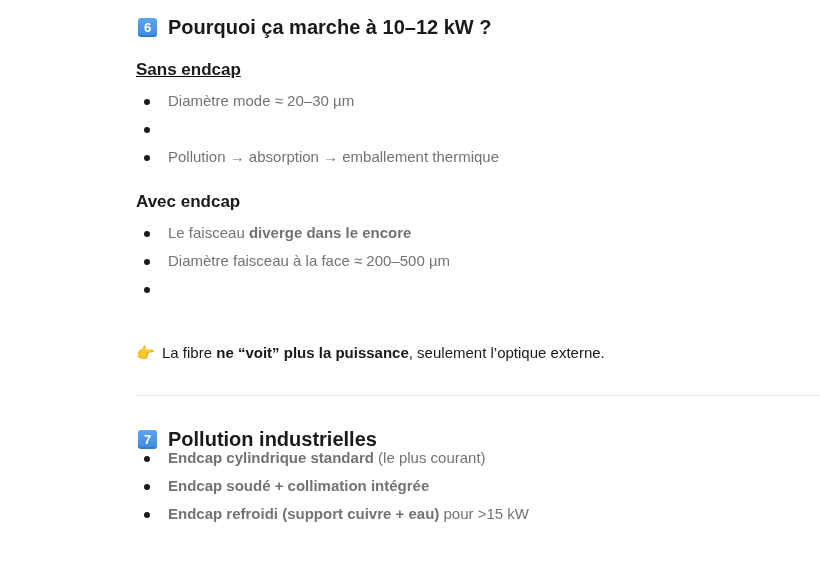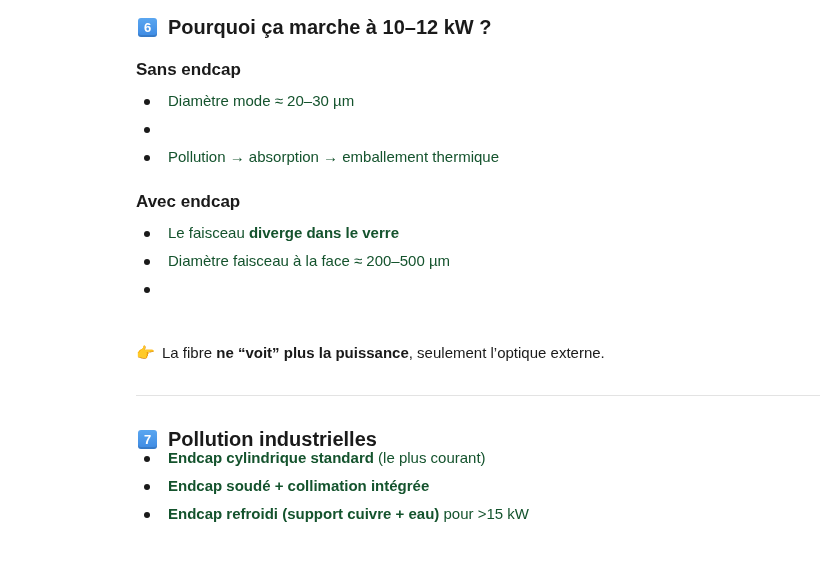--- a/index.html
+++ b/index.html
@@ -57,21 +57,21 @@
       list-style: none;
       margin: 0;
       padding: 0;
     }
     ul.bullets li {
       position: relative;
       padding-left: 32px;
       font-size: 15px;
       line-height: 28px;
       height: 28px;
-      color: #14532d;
+      color: #737373;
       white-space: nowrap;
     }
     ul.bullets li .dot {
       position: absolute;
       left: 8px;
       top: 12px;
       width: 6px;
       height: 6px;
       border-radius: 50%;
       background: #1a1a1a;
@@ -106,34 +106,34 @@
 
 <div class="content">
 
   <div style="position:absolute; top:13px; left:0;">
     <h3 class="section-heading">
       <span class="keycap">6</span>
       <span>Pourquoi ça marche à 10–12 kW ?</span>
     </h3>
   </div>
 
-  <div style="position:absolute; top:58px; left:0;">
+  <div style="position:absolute; top:58px; left:0;text-decoration:underline;">
     <h4 class="sub-heading">Sans endcap</h4>
   </div>
   <ul class="bullets" style="position:absolute; top:87px; left:0;">
     <li><span class="dot"></span><span>Diamètre mode ≈ 20–30 µm</span></li>
     <li><span class="dot"></span></li>
     <li><span class="dot"></span><span>Pollution → absorption → emballement thermique</span></li>
   </ul>
 
   <div style="position:absolute; top:190px; left:0;">
     <h4 class="sub-heading">Avec endcap</h4>
   </div>
   <ul class="bullets" style="position:absolute; top:219px; left:0;">
-    <li><span class="dot"></span><span>Le faisceau </span><b>diverge dans le verre</b></li>
+    <li><span class="dot"></span><span>Le faisceau </span><b>diverge dans le encore</b></li>
     <li><span class="dot"></span><span>Diamètre faisceau à la face ≈ 200–500 µm</span></li>
     <li><span class="dot"></span></li>
   </ul>
 
   <div class="note" style="position:absolute; top:341px; left:0;">
     <span class="hand">👉</span>
     <span>La fibre </span>&nbsp;<b>ne “voit” plus la puissance</b><span>, seulement l’optique externe.</span>
   </div>
 
   <div style="position:absolute; top:425px; left:0;">

